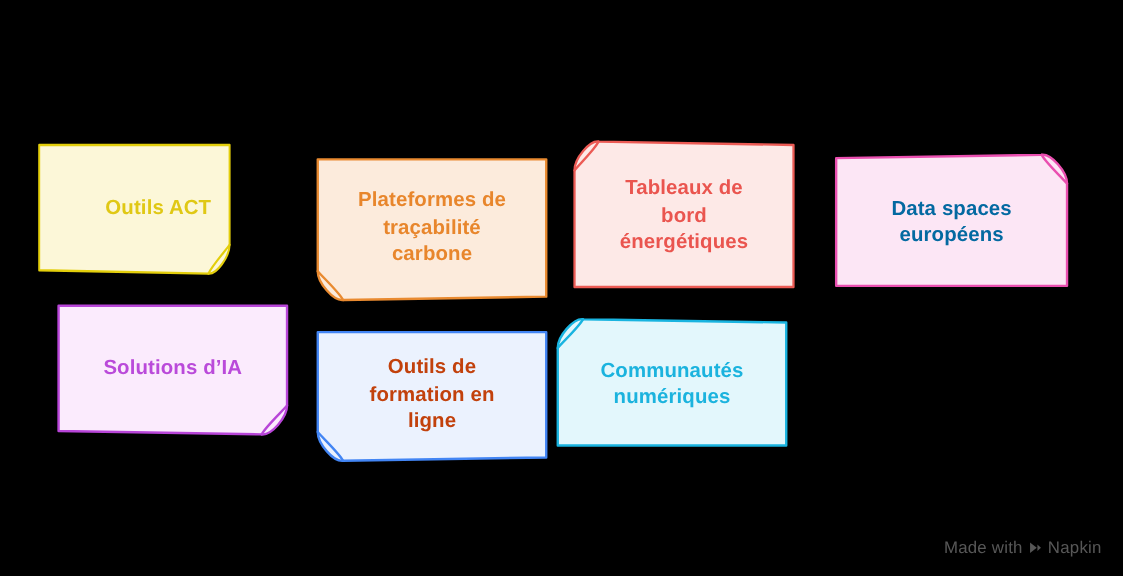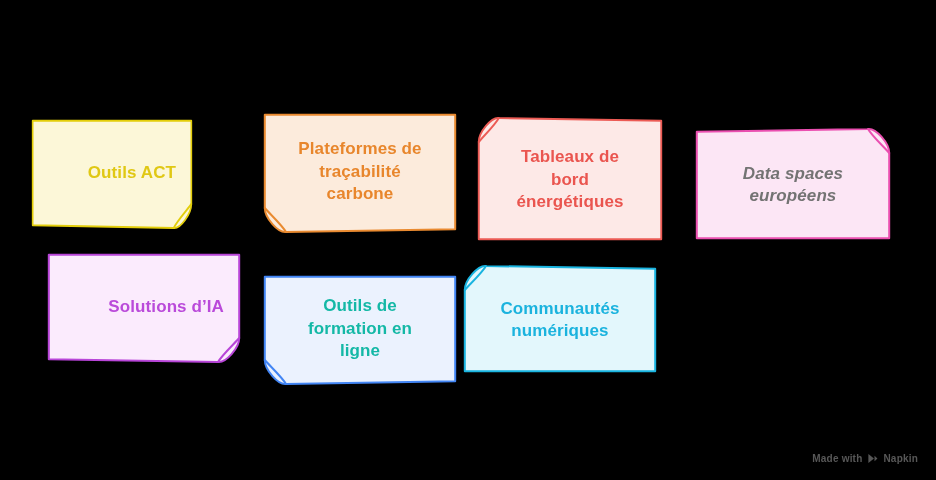--- a/index.html
+++ b/index.html
@@ -52,22 +52,22 @@
   #watermark {
     position: absolute;
     right: 18px;
     bottom: 16px;
     display: flex;
     align-items: center;
     gap: 5px;
     opacity: 0.62;
   }
   #watermark .wm-text {
-    font-size: 10px;
-    font-weight: 700;
+    font-size: 14px;
+    font-weight: 400;
     color: #8d8d8d;
     letter-spacing: 0.2px;
   }
   #watermark .wm-logo {
     display: inline-flex;
     align-items: center;
     justify-content: center;
     width: 11px;
     height: 11px;
   }
@@ -76,21 +76,21 @@
 <body>
 
 <div id="board">
     <div class="card" style="left: 32px; top: 120px; width: 160px; height: 106px; justify-content: flex-end;">
       <svg class="card-svg" viewBox="0 0 192 106" preserveAspectRatio="none">
         <path d="M0.8,0.8 L191.2,0.8 L191.2,84 C191.2,94 178,109 170,108 L0.8,105.2 Z" fill="#FCF7D8" stroke="#E3CE0B" stroke-width="2" stroke-linejoin="round"></path>
         <path d="M170,108 C174,101 187,89 191.2,84" fill="none" stroke="#E3CE0B" stroke-width="2" stroke-linecap="round"></path>
       </svg>
       <span class="card-label" style="color: rgb(224, 200, 20);">Outils ACT</span>
     </div>
-    <div class="card" style="left: 264px; top: 114px; width: 192px; height: 116px;">
+    <div class="card" style="left: 264px; top: 132px; width: 192px; height: 116px;">
       <svg class="card-svg" viewBox="0 0 192 116" preserveAspectRatio="none">
         <path d="M0.8,0.8 L191.2,0.8 L191.2,115.2 L22,118 C14,119 0.8,104 0.8,94 Z" fill="#FCEBDC" stroke="#E98A30" stroke-width="2" stroke-linejoin="round"></path>
         <path d="M22,118 C18,111 5,99 0.8,94" fill="none" stroke="#E98A30" stroke-width="2" stroke-linecap="round"></path>
       </svg>
       <span class="card-label" style="color: rgb(232, 134, 44);">Plateformes de
 traçabilité
 carbone</span>
     </div>
     <div class="card" style="left: 478px; top: 120px; width: 184px; height: 120px;">
       <svg class="card-svg" viewBox="0 0 194 120" preserveAspectRatio="none">
@@ -99,36 +99,36 @@
       </svg>
       <span class="card-label" style="color: rgb(234, 85, 79);">Tableaux de
 bord
 énergétiques</span>
     </div>
     <div class="card" style="left: 696px; top: 131px; width: 194px; height: 108px;">
       <svg class="card-svg" viewBox="0 0 194 108" preserveAspectRatio="none">
         <path d="M0.8,0.8 L172,-2 C180,-3 193.2,12 193.2,22 L193.2,107.2 L0.8,107.2 Z" fill="#FCE6F5" stroke="#EA4FB0" stroke-width="2" stroke-linejoin="round"></path>
         <path d="M172,-2 C176,5 189,17 193.2,22" fill="none" stroke="#EA4FB0" stroke-width="2" stroke-linecap="round"></path>
       </svg>
-      <span class="card-label" style="color: #737373; font-style: italic;">Data spaces
+      <span class="card-label" style="color: #0369a1;">Data spaces
 européens</span>
     </div>
-    <div class="card" style="left: 48px; top: 254px; width: 192px; height: 106px; justify-content: flex-end;">
+    <div class="card" style="left: 48px; top: 254px; width: 192px; height: 106px;">
       <svg class="card-svg" viewBox="0 0 192 106" preserveAspectRatio="none">
         <path d="M0.8,0.8 L191.2,0.8 L191.2,84 C191.2,94 178,109 170,108 L0.8,105.2 Z" fill="#FBEBFD" stroke="#B845D8" stroke-width="2" stroke-linejoin="round"></path>
         <path d="M170,108 C174,101 187,89 191.2,84" fill="none" stroke="#B845D8" stroke-width="2" stroke-linecap="round"></path>
       </svg>
       <span class="card-label" style="color: rgb(186, 74, 218);">Solutions d’IA</span>
     </div>
     <div class="card" style="left: 264px; top: 276px; width: 192px; height: 106px;">
       <svg class="card-svg" viewBox="0 0 192 106" preserveAspectRatio="none">
         <path d="M0.8,0.8 L191.2,0.8 L191.2,105.2 L22,108 C14,109 0.8,94 0.8,84 Z" fill="#EBF2FE" stroke="#4285F4" stroke-width="2" stroke-linejoin="round"></path>
         <path d="M22,108 C18,101 5,89 0.8,84" fill="none" stroke="#4285F4" stroke-width="2" stroke-linecap="round"></path>
       </svg>
-      <span class="card-label" style="color: #14b8a6;">Outils de
+      <span class="card-label" style="color: #c2410c;">Outils de
 formation en
 ligne</span>
     </div>
     <div class="card" style="left: 464px; top: 268px; width: 192px; height: 104px;">
       <svg class="card-svg" viewBox="0 0 192 104" preserveAspectRatio="none">
         <path d="M22,-2 C14,-3 0.8,12 0.8,22 L0.8,103.2 L191.2,103.2 L191.2,0.8 Z" fill="#E3F7FC" stroke="#19B4E0" stroke-width="2" stroke-linejoin="round"></path>
         <path d="M22,-2 C18,5 5,17 0.8,22" fill="none" stroke="#19B4E0" stroke-width="2" stroke-linecap="round"></path>
       </svg>
       <span class="card-label" style="color: rgb(27, 179, 222);">Communautés
 numériques</span>

